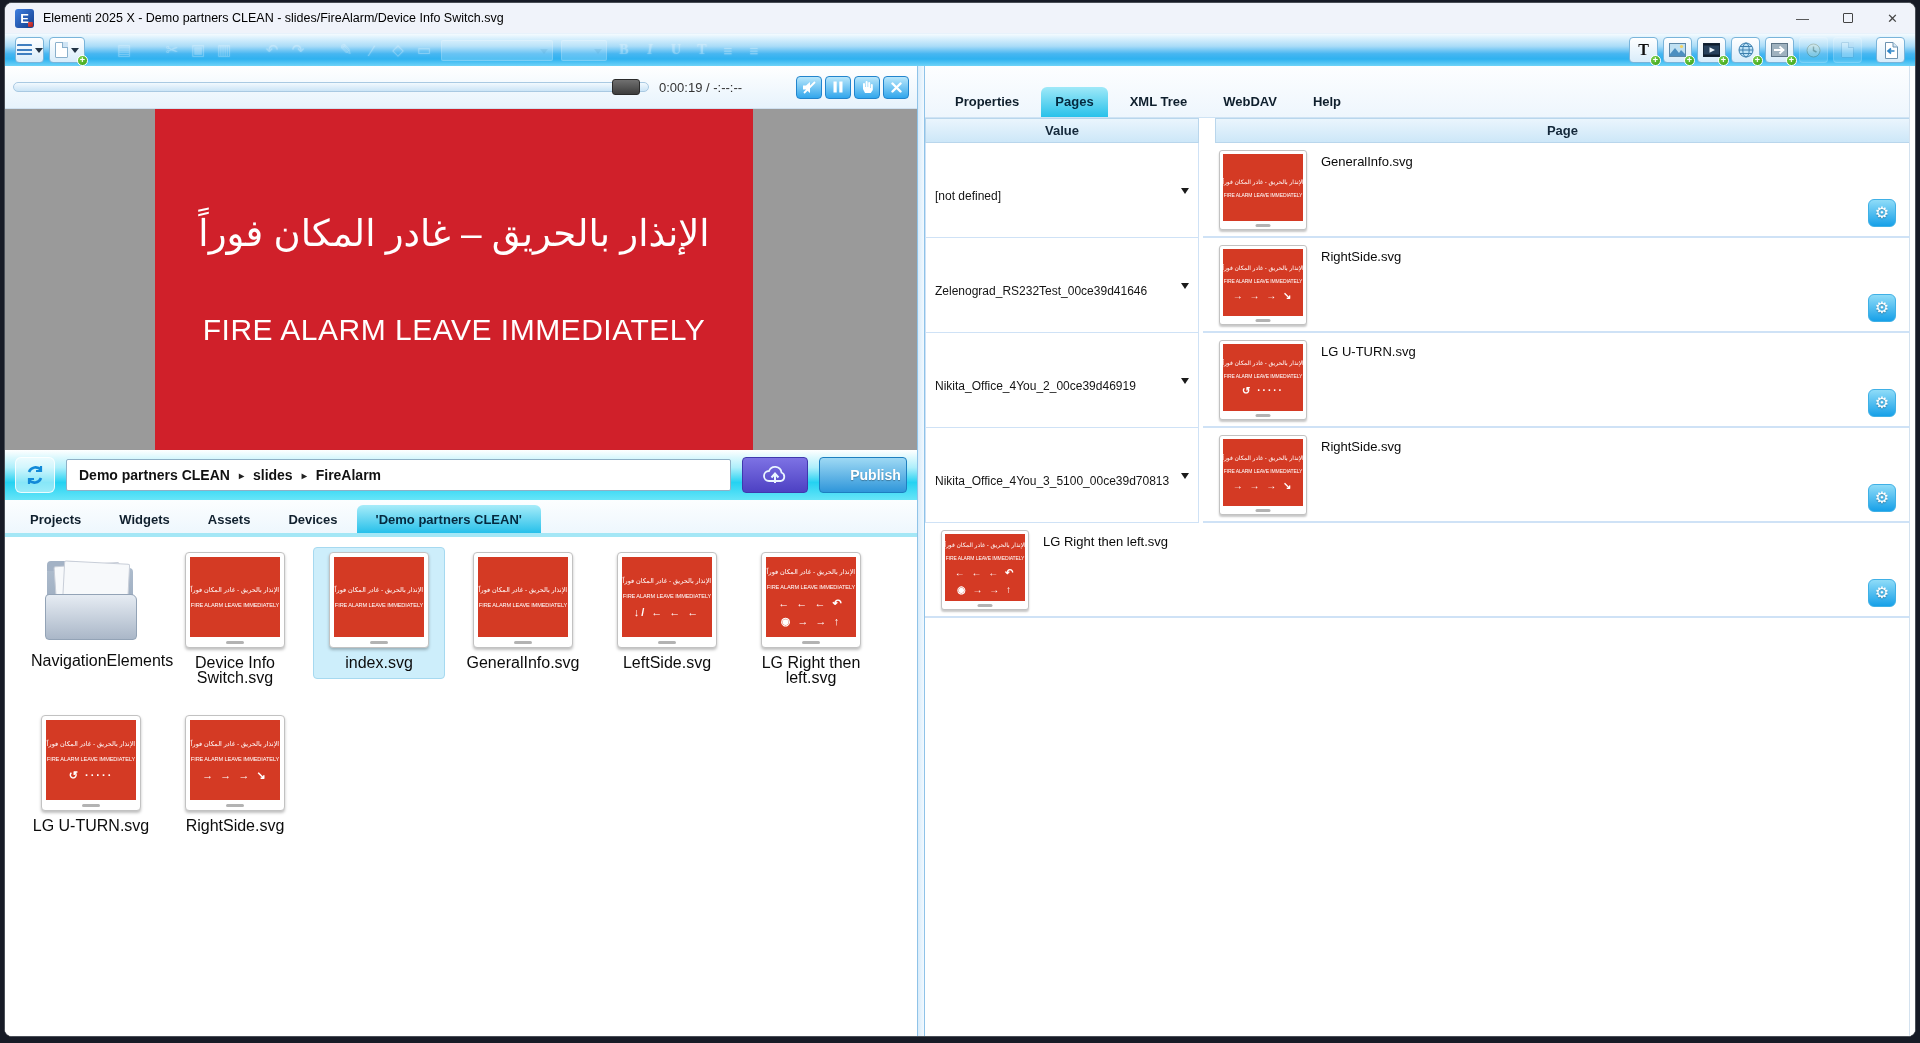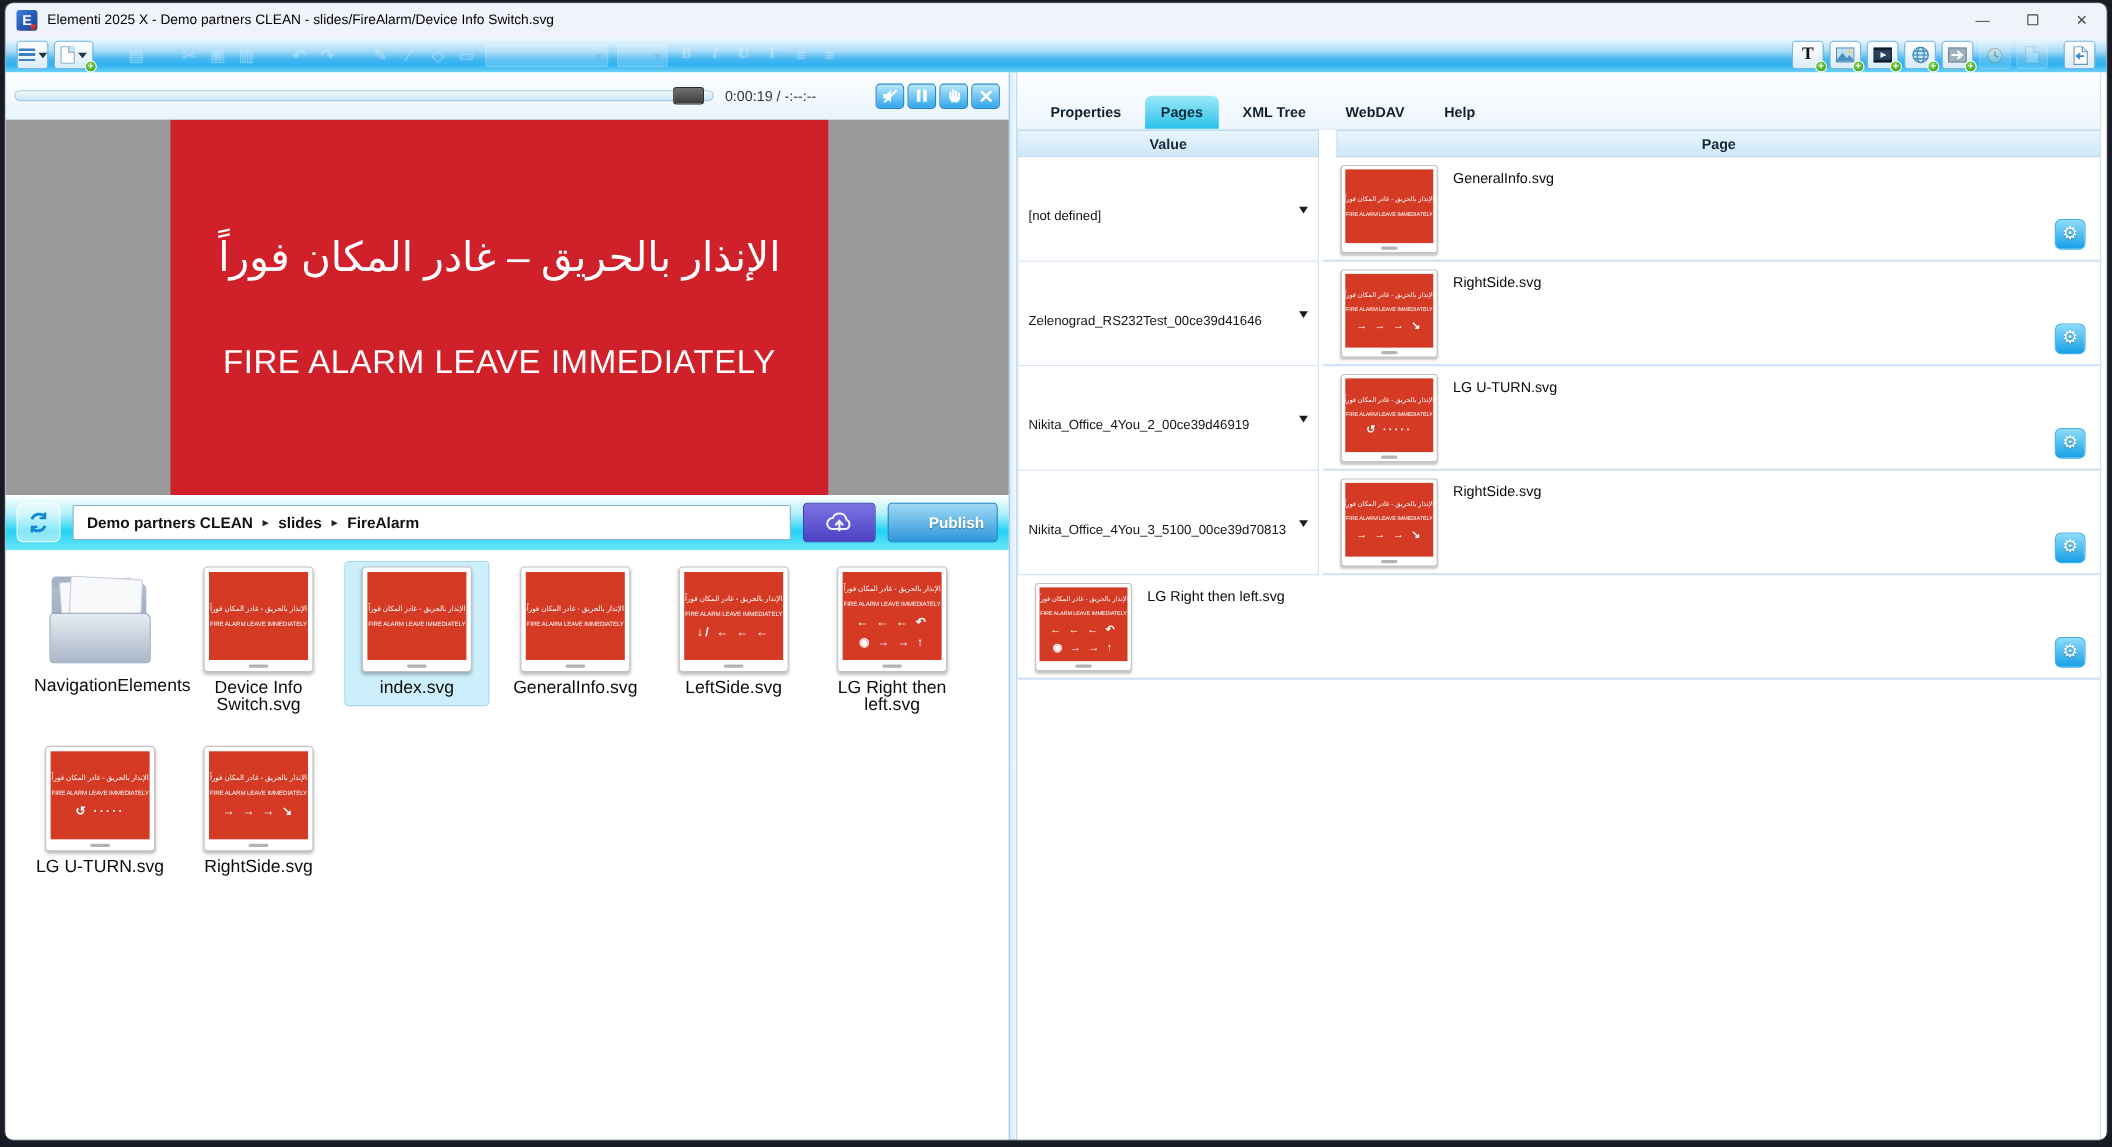--- a/index.html
+++ b/index.html
@@ -90,21 +90,21 @@
   
   .pathbar { height:50px; flex:0 0 auto; display:flex; align-items:center; gap:11px; padding:0 10px;
              background:linear-gradient(180deg,#ffffff 0%,#aeeffb 35%,#25d2f2 65%,#67e5f8 100%); }
   .refresh-btn { width:40px; height:36px; border-radius:6px; display:grid; place-items:center;
                  background:rgba(255,255,255,.45); border:1px solid rgba(255,255,255,.8); }
   .crumb { flex:1; height:32px; background:#fff; border:1px solid #8fb0c6; border-radius:2px;
            display:flex; align-items:center; gap:9px; padding:0 12px; font-size:14px; color:#111;font-weight:bold; }
   .crumb-sep { font-size:10px; color:#222; }
   .upload-btn { width:66px; height:36px; border-radius:4px; border:1px solid #4038ae;
                 background:linear-gradient(#7d72e4,#4d41c3); display:grid; place-items:center; }
-  .publish-btn { width:100px; height:36px; border-radius:4px; border:1px solid #1d7fc0;
+  .publish-btn { width:88px; height:36px; border-radius:4px; border:1px solid #1d7fc0;
                  background:linear-gradient(#9ed9f4,#2f96da); color:#fff; font-weight:bold;
                  font-size:14px; display:grid; place-items:center; text-shadow:0 1px 1px rgba(0,0,0,.3);padding-left:25px; }
 
   
   .tabs { height:37px; flex:0 0 auto; display:flex; align-items:flex-end; padding-left:6px;
           background:linear-gradient(#fcfeff,#eef7fd); border-bottom:4px solid #a4e7f6; }
   .tab { padding:7px 19px 6px; font-weight:bold; font-size:13px; color:#10202e; }
   .tab.selected { background:linear-gradient(#a7ecf9,#27c0ea); border-radius:6px 6px 0 0; color:#04293f; }
 
   
@@ -352,20 +352,27 @@
         </div>
         <div class="upload-btn">
           <svg width="26" height="22" viewBox="0 0 26 22">
             <path d="M7 17 a5 5 0 0 1 0-10 a6.5 6.5 0 0 1 12.5 1.5 a4.5 4.5 0 0 1-0.5 8.5 Z" fill="none" stroke="#eaf6ff" stroke-width="1.8"></path>
             <path d="M13 19 V10 M9.5 13.5 L13 9.5 L16.5 13.5" fill="none" stroke="#eaf6ff" stroke-width="2"></path>
           </svg>
         </div>
         <div class="publish-btn">Publish</div>
       </div>
 
+      <div class="tabs">
+        <div class="tab">Projects</div>
+        <div class="tab">Widgets</div>
+        <div class="tab">Assets</div>
+        <div class="tab">Devices</div>
+        <div class="tab selected">'Demo partners CLEAN'</div>
+      </div>
 
       <div class="files">
         <div class="file-row">
           <div class="tile">
             <div class="folder">
               <div class="back"></div>
               <div class="paper p1"></div>
               <div class="paper p2"></div>
               <div class="front"></div>
             </div>

